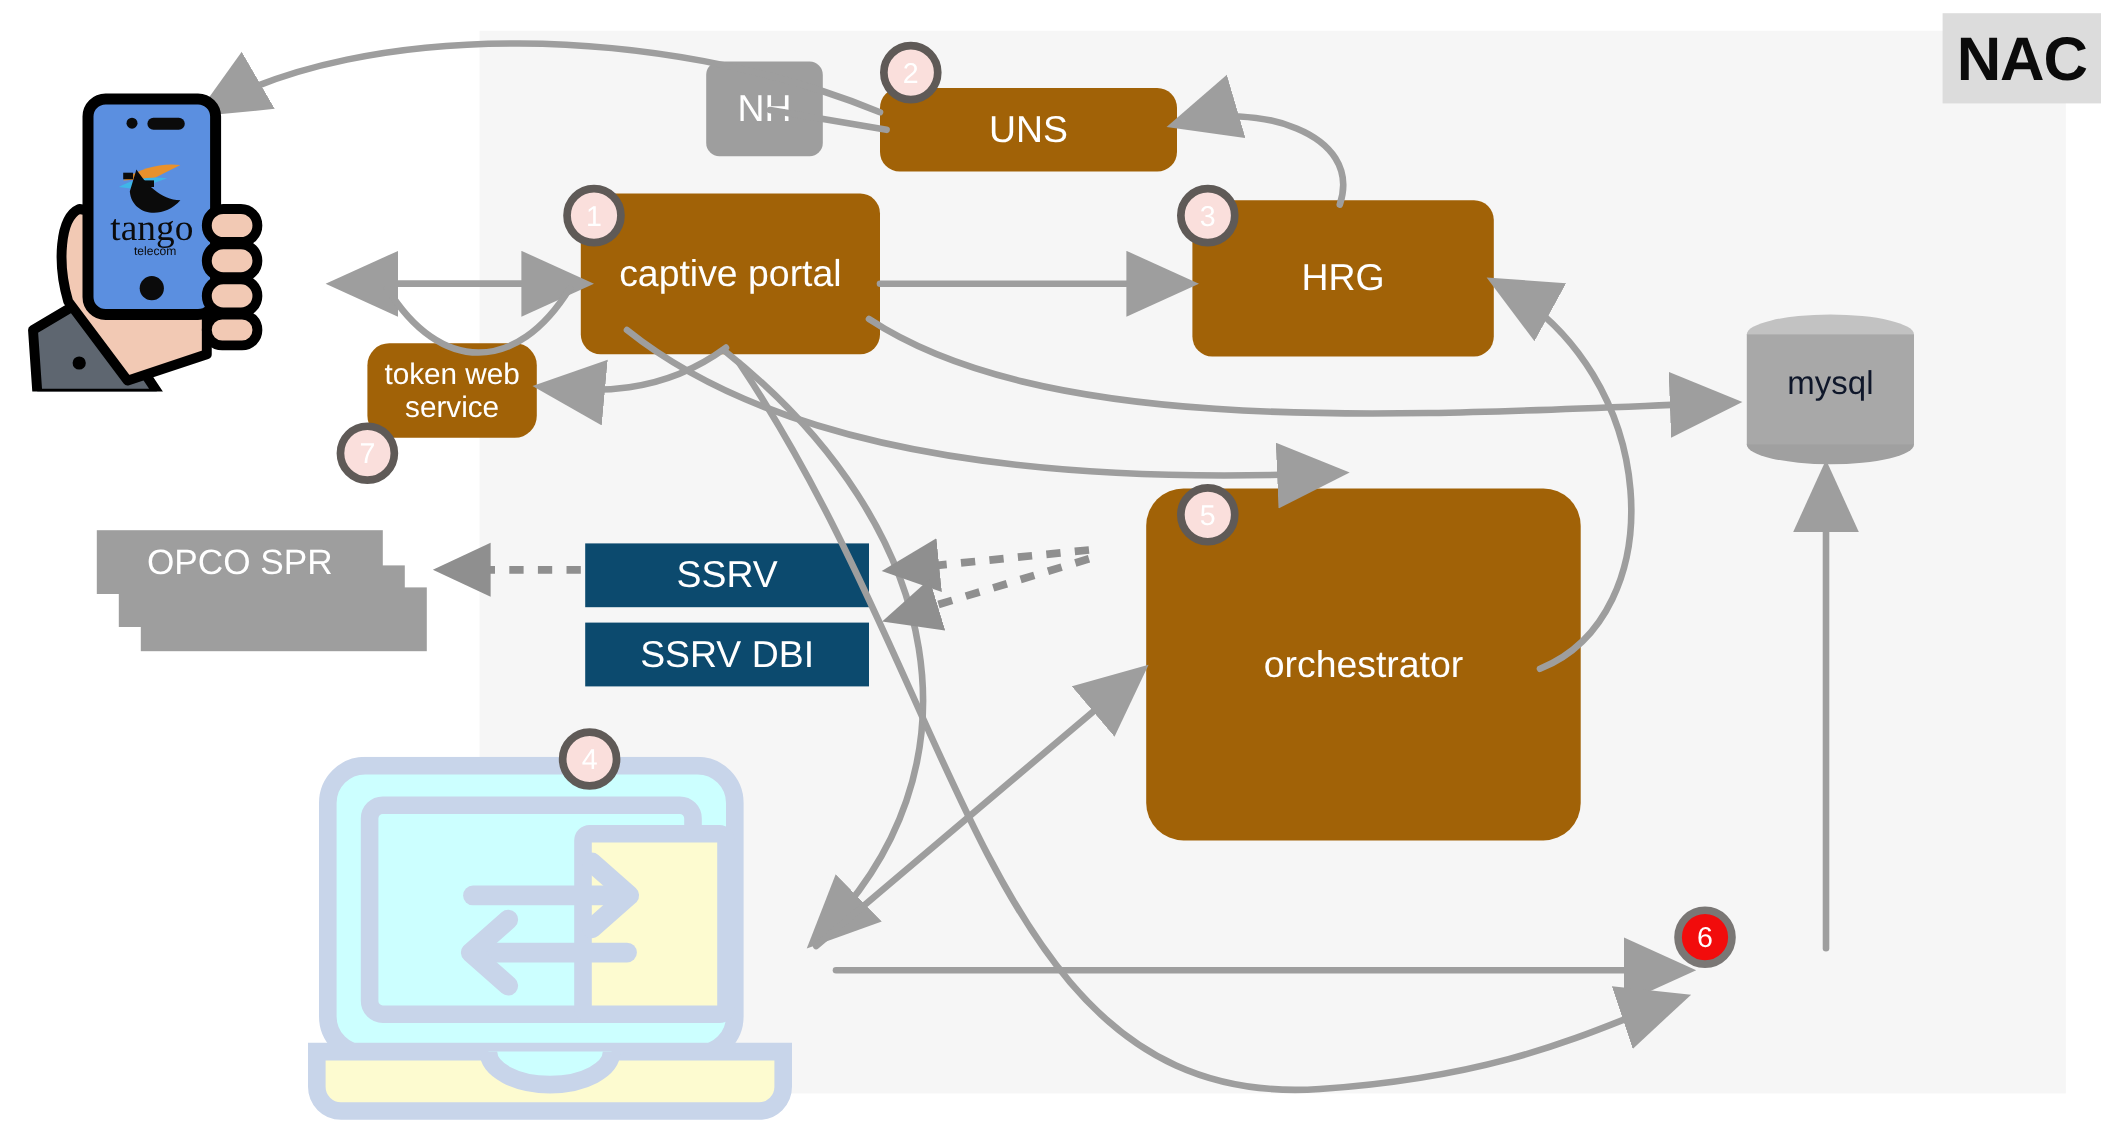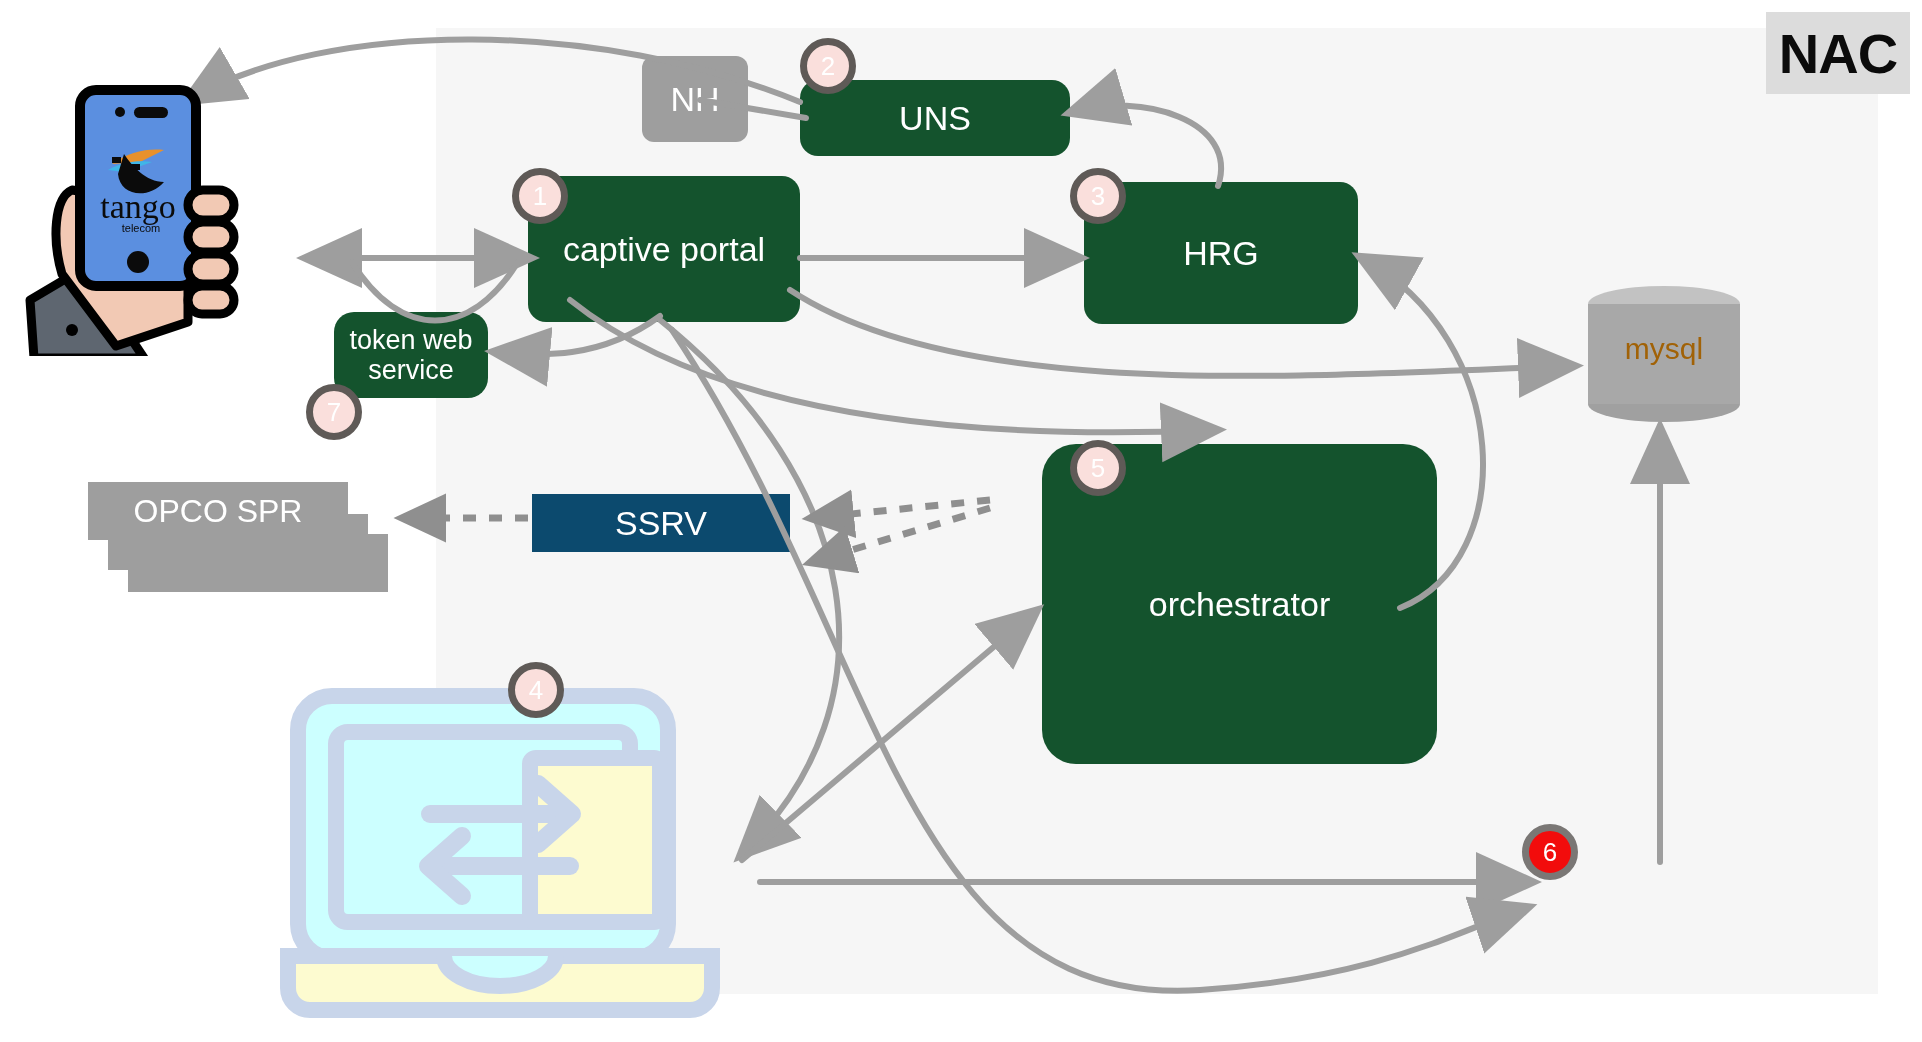--- a/index.html
+++ b/index.html
@@ -16,21 +16,21 @@
   .nac-chip{position:absolute;left:1766px;top:12px;width:144px;height:82px;
             background:#dcdcdc;display:flex;align-items:center;justify-content:center;}
   .nac-chip span{font-size:56px;font-weight:700;color:#0b0b0b;letter-spacing:-1px;
                  font-family:"Liberation Sans","DejaVu Sans",sans-serif;}
 
   
   .node{position:absolute;display:flex;align-items:center;justify-content:center;
         text-align:center;box-sizing:border-box;}
   .node .lbl{line-height:1.12;}
 
-  .cream{background:#14532d;border-radius:18px;}
+  .cream{background:#a16207;border-radius:18px;}
   .cream .lbl{color:#ffffff;font-size:34px;}
 
   .gray{background:#0c4a6e;}
   .gray .lbl{color:#ffffff;font-size:34px;}
 
   .grayround{background:#9e9e9e;border-radius:12px;}
   .grayround .lbl{color:#ffffff;font-size:34px;}
 
   .amber{background:#eeb344;border-radius:10px;}
   .amber .lbl{color:#ffffff;font-size:34px;}
@@ -53,21 +53,21 @@
   .opco .s1 .lbl{color:#fff;font-size:32px;}
 
   
   .cyl{position:absolute;left:1588px;top:286px;width:152px;height:136px;z-index:5;}
   .cyl .body{position:absolute;left:0;top:18px;width:152px;height:100px;background:#a8a8a8;}
   .cyl .top{position:absolute;left:0;top:0;width:152px;height:36px;border-radius:50%;
             background:#c2c2c2;}
   .cyl .bot{position:absolute;left:0;top:100px;width:152px;height:36px;border-radius:50%;
             background:#a0a0a0;}
   .cyl .lbl{position:absolute;left:0;top:46px;width:152px;text-align:center;
-            color:#a16207;font-size:30px;}
+            color:#0f172a;font-size:30px;}
 
   
   .phone-wrap{position:absolute;left:20px;top:78px;width:240px;height:278px;z-index:10;}
 
   
   .laptop-wrap{position:absolute;left:280px;top:688px;width:440px;height:348px;z-index:8;}
 
   
   #wires{position:absolute;left:0;top:0;width:1922px;height:1042px;z-index:3;
          pointer-events:none;}
@@ -224,20 +224,23 @@
     <div class="sheet s2"></div>
     <div class="sheet s1">
       <span class="lbl">OPCO SPR</span>
     </div>
   </div>
 
   <div class="node gray" style="left:532px;top:494px;width:258px;height:58px;">
     <span class="lbl">SSRV</span>
   </div>
 
+  <div class="node gray" style="left:532px;top:566px;width:258px;height:58px;">
+    <span class="lbl">SSRV DBI</span>
+  </div>
 
   <div class="node cream" style="left:1042px;top:444px;width:395px;height:320px;
               border-radius:34px;">
     <span class="lbl">orchestrator</span>
   </div>
 
 
   <div class="badge" style="left:512px;top:168px;">
     <span>1</span>
   </div>

